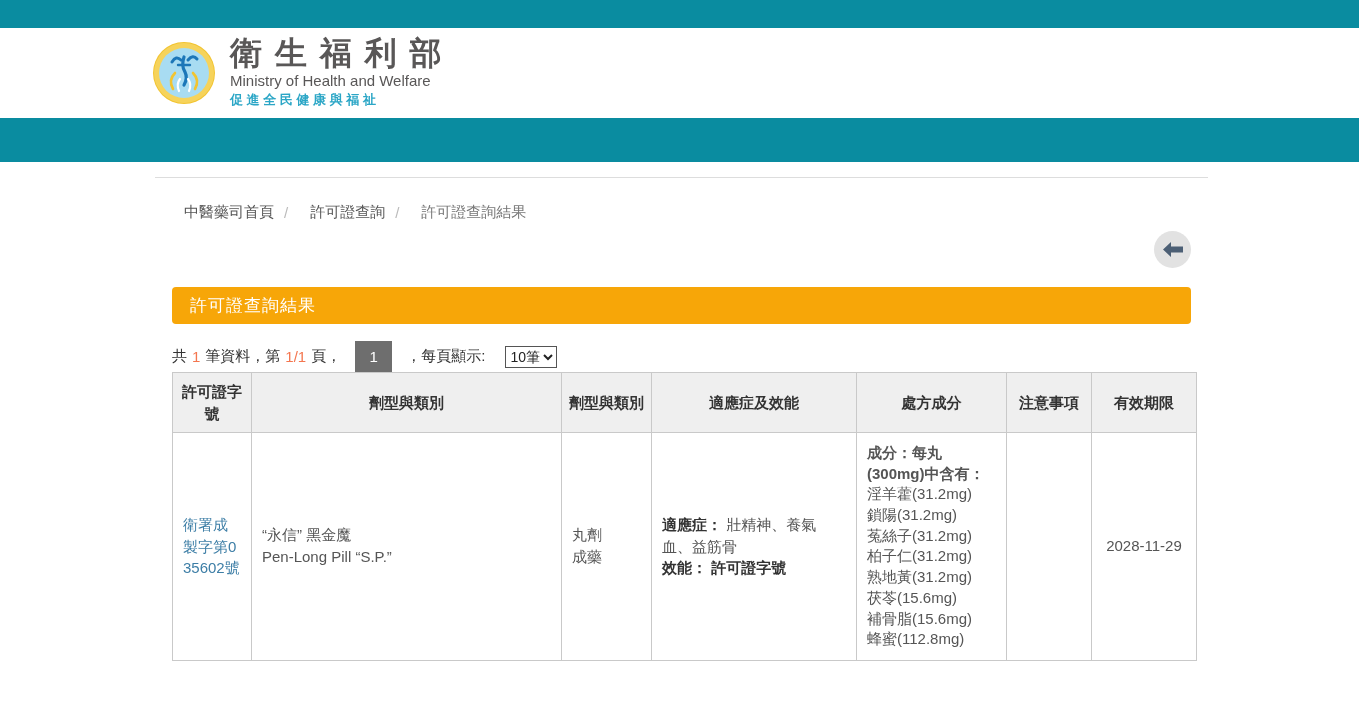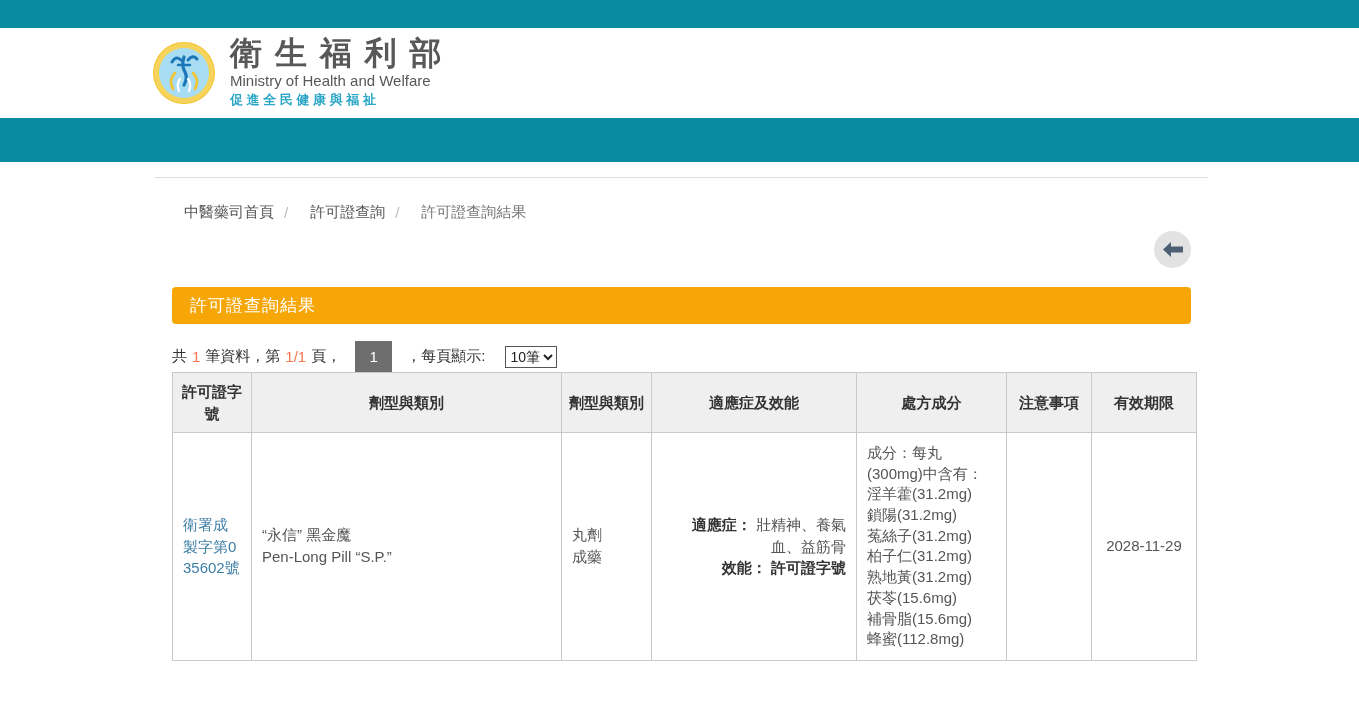--- a/index.html
+++ b/index.html
@@ -57,25 +57,25 @@
   col.c-indic   { width:205px; }
   col.c-ingred  { width:150px; }
   col.c-note    { width:85px; }
   col.c-expiry  { width:105px; }
 
   .license-link { color:#3D7EA6; cursor:pointer; word-break:break-all; line-height:1.45; }
   td.cell-name { padding-left:14px; color:#555; }
   .name-line { line-height:1.5; }
   td.cell-form { color:#555; }
   .form-line { line-height:1.5; }
-  td.cell-indic { color:#666;text-align:right; }
+  td.cell-indic { color:#666; }
   .lbl { color:#333; font-weight:bold; }
   .indic-block { line-height:1.45; }
   td.cell-ingred { color:#333; padding:9px 8px; }
-  .ingred-head { font-weight:normal; line-height:1.38; }
+  .ingred-head { font-weight:bold; line-height:1.38; }
   .ingred-line { line-height:1.38; }
   td.cell-expiry { text-align:center; color:#333; }
 </style>
 </head>
 <body>
 
 <div class="topbar"></div>
 
 <div class="header">
   <div class="brand">

